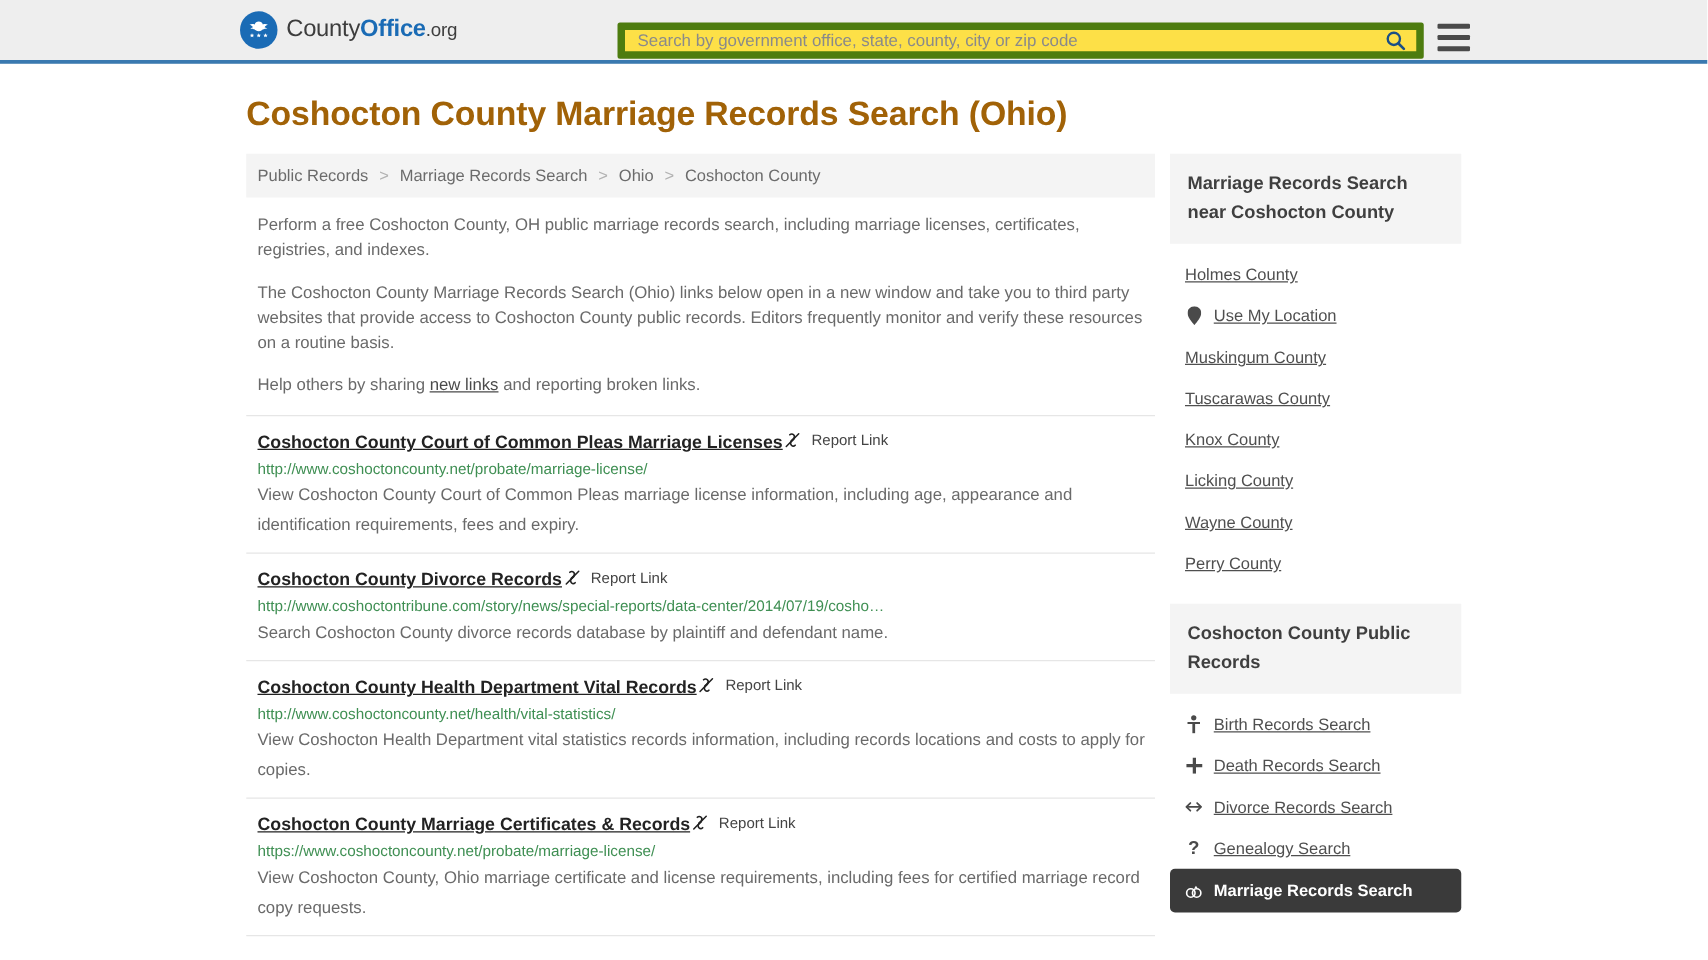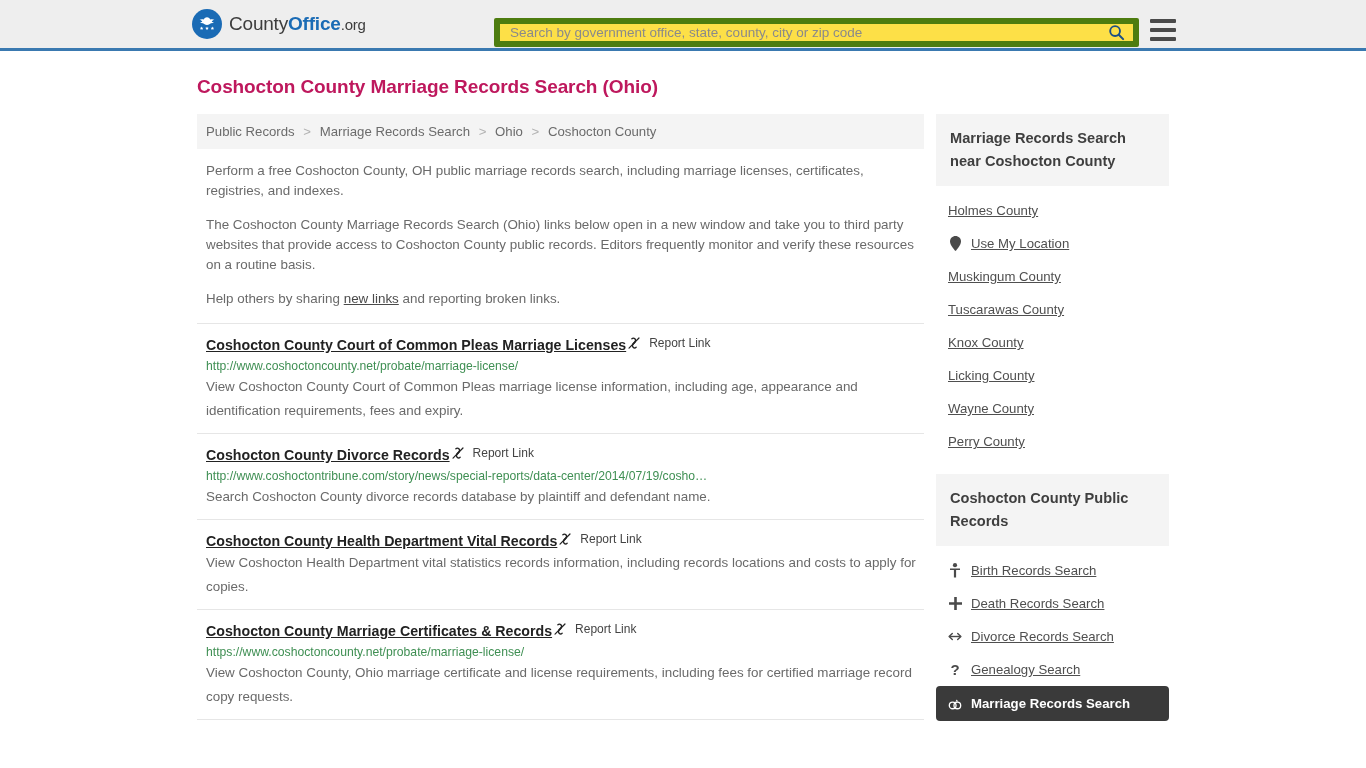--- a/index.html
+++ b/index.html
@@ -90,23 +90,23 @@
     display: block; height: 4px; width: 26px;
     background: #4a4a4a; border-radius: 1px;
   }
 
   
   #page {
     width: 1366px;
     padding: 0 192px 0 197px;
   }
   #title {
-    font-size: 19px;
+    font-size: 27px;
     font-weight: bold;
-    color: #be185d;
+    color: #a16207;
     margin: 25px 0 16px 0;
     letter-spacing: -0.1px;
   }
   #columns {
     display: flex;
     align-items: flex-start;
   }
   #main-col { width: 727px; flex: none; }
   #side-col { width: 233px; flex: none; margin-left: 12px; }
 
@@ -322,20 +322,21 @@
           <a class="result-title" href="#">Coshocton County Health Department Vital Records</a>
           <span class="report-link">
             <svg width="16" height="16" viewBox="0 0 18 18">
               <path d="M6.6 4.3a2.4 2.4 0 1 1 3.4 3.4L7.9 9.8" fill="none" stroke="#222" stroke-width="1.5" stroke-linecap="round"></path>
               <path d="M11.4 13.7a2.4 2.4 0 1 1-3.4-3.4l2.1-2.1" fill="none" stroke="#222" stroke-width="1.5" stroke-linecap="round"></path>
               <line x1="3.4" y1="14.8" x2="14.6" y2="3.4" stroke="#222" stroke-width="1.4" stroke-linecap="round"></line>
             </svg>
             <span>Report Link</span>
           </span>
         </div>
+        <div class="result-url">http://www.coshoctoncounty.net/health/vital-statistics/</div>
         <div class="result-desc">View Coshocton Health Department vital statistics records information, including records locations and costs to apply for copies.</div>
       </div>
 
       <div class="result">
         <div class="result-head">
           <a class="result-title" href="#">Coshocton County Marriage Certificates &amp; Records</a>
           <span class="report-link">
             <svg width="16" height="16" viewBox="0 0 18 18">
               <path d="M6.6 4.3a2.4 2.4 0 1 1 3.4 3.4L7.9 9.8" fill="none" stroke="#222" stroke-width="1.5" stroke-linecap="round"></path>
               <path d="M11.4 13.7a2.4 2.4 0 1 1-3.4-3.4l2.1-2.1" fill="none" stroke="#222" stroke-width="1.5" stroke-linecap="round"></path>

